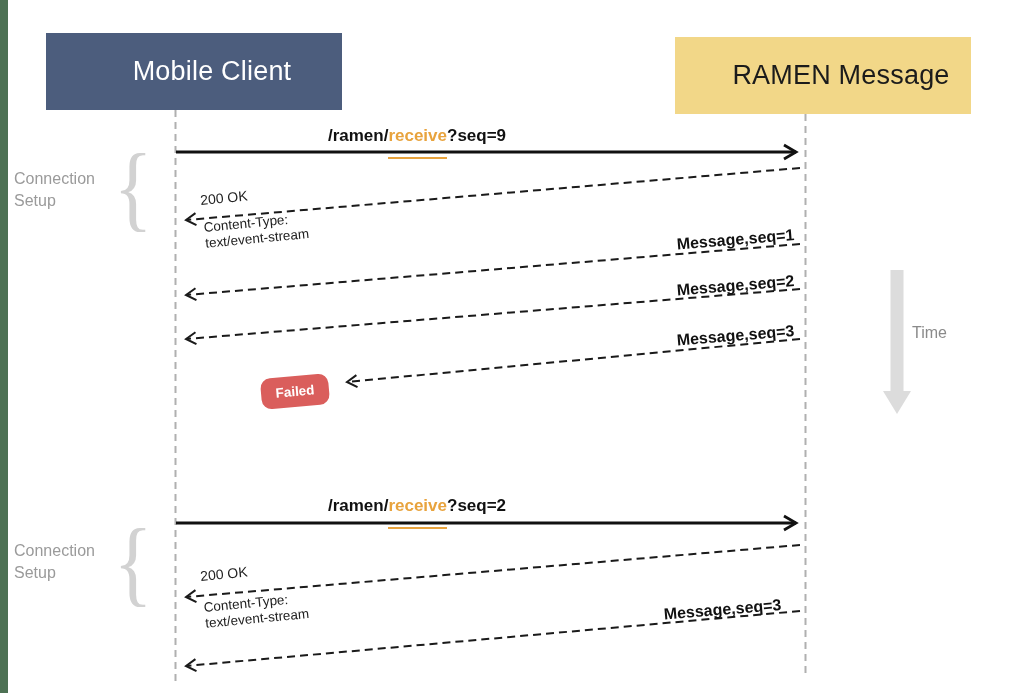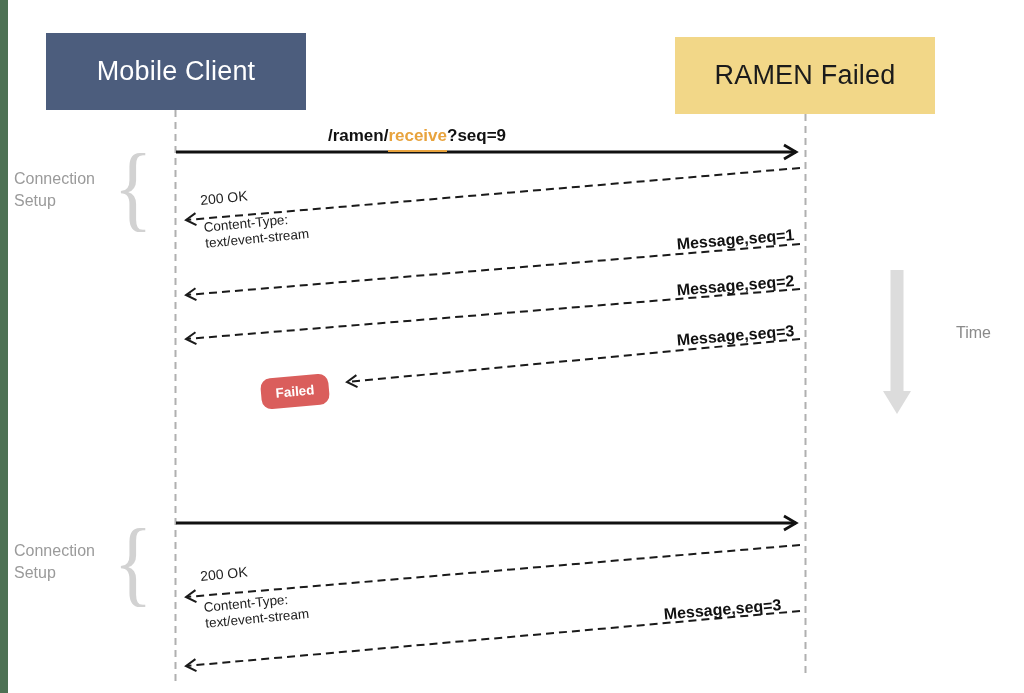--- a/index.html
+++ b/index.html
@@ -5,60 +5,60 @@
   html,body{margin:0;padding:0;background:#ffffff;}
   .canvas{
     position:relative;width:1024px;height:693px;background:#ffffff;overflow:hidden;
     font-family:"Liberation Sans",sans-serif;color:#1a1a1a;
   }
   .strip{position:absolute;left:0;top:0;width:8px;height:693px;background:#4D7154;}
   svg.layer{position:absolute;left:0;top:0;width:1024px;height:693px;}
 
   .actor{
     position:absolute;width:260px;height:77px;display:flex;align-items:center;justify-content:center;
-    font-size:27px;font-weight:500;letter-spacing:.2px;
+    font-size:27px;font-weight:500;letter-spacing:.2px;padding-left:36px;
   }
   .actor.client{left:46px;top:33px;background:#4C5D7D;color:#ffffff;}
   .actor.server{left:675px;top:37px;background:#F2D788;color:#1b1b1b;}
 
   .setup{position:absolute;width:96px;text-align:left;color:#9a9a9a;font-size:16px;line-height:22px;}
   .setup.s1{left:14px;top:168px;}
   .setup.s2{left:14px;top:540px;}
   .brace{
     position:absolute;color:#d2d2d2;font-family:"Liberation Serif",serif;
     font-size:96px;line-height:96px;font-weight:400;transform:scaleX(.85);
   }
   .brace.b1{left:110px;top:139px;}
   .brace.b2{left:110px;top:514px;}
 
   .req{position:absolute;left:317px;width:200px;text-align:center;font-size:17px;font-weight:700;color:#111;white-space:nowrap;}
   .req.r1{top:126px;}
   .req.r2{top:496px;}
-  .req .hl{color:#E8A33D;border-bottom:2px solid #E8A33D;padding-bottom:5px;}
+  .req .hl{color:#E8A33D;border-bottom:2px solid #E8A33D;padding-bottom:12px;}
 
   .status{position:absolute;font-size:14px;color:#222;transform:rotate(-5.5deg);transform-origin:left bottom;white-space:nowrap;}
   .status.st1{left:201px;top:192px;}
   .status.st2{left:201px;top:568px;}
   .ctype{position:absolute;font-size:13.5px;line-height:16px;color:#222;transform:rotate(-5.5deg);transform-origin:left top;white-space:nowrap;}
   .ctype.ct1{left:203px;top:220px;}
   .ctype.ct2{left:203px;top:600px;}
 
   .msg{position:absolute;width:160px;text-align:right;font-size:16px;font-weight:700;color:#111;
        transform:rotate(-4.6deg);transform-origin:right bottom;white-space:nowrap;}
   .msg.m1{left:635px;top:226px;}
   .msg.m2{left:635px;top:272px;}
   .msg.m3{left:635px;top:322px;}
   .msg.m4{left:622px;top:596px;}
 
   .failed{
     position:absolute;left:261px;top:376px;width:68px;height:31px;border-radius:10px;
     background:#DA5E5C;color:#ffffff;font-size:13.5px;font-weight:700;
     display:flex;align-items:center;justify-content:center;transform:rotate(-5deg);
   }
-  .time-label{position:absolute;left:912px;top:324px;font-size:16px;color:#8a8a8a;margin-left:44px;}
+  .time-label{position:absolute;left:912px;top:324px;font-size:16px;color:#8a8a8a;}
 </style>
 </head>
 <body>
 
 <div class="canvas">
 
   <div class="strip"></div>
 
   <svg class="layer" viewBox="0 0 1024 693">
     <defs>
@@ -83,21 +83,21 @@
     <line x1="800" y1="545" x2="186" y2="597" stroke="#1a1a1a" stroke-width="2" stroke-dasharray="8 5" marker-end="url(#chev)"></line>
     <line x1="800" y1="611" x2="186" y2="666" stroke="#1a1a1a" stroke-width="2" stroke-dasharray="8 5" marker-end="url(#chev)"></line>
 
     <g>
       <rect x="890.5" y="270" width="13" height="121" fill="#dcdcdc"></rect>
       <polygon points="883,391 911,391 897,414" fill="#dcdcdc"></polygon>
     </g>
   </svg>
 
   <div class="actor client">Mobile Client</div>
-  <div class="actor server">RAMEN Failed</div>
+  <div class="actor server">RAMEN Message</div>
 
   <div class="setup s1">
     <div>Connection</div>
     <div>Setup</div>
   </div>
   <div class="brace b1">{</div>
 
   <div class="setup s2">
     <div>Connection</div>
     <div>Setup</div>
@@ -111,20 +111,21 @@
     <div>Content-Type:</div>
     <div>text/event-stream</div>
   </div>
 
   <div class="msg m1">Message,seq=1</div>
   <div class="msg m2">Message,seq=2</div>
   <div class="msg m3">Message,seq=3</div>
 
   <div class="failed">Failed</div>
 
+  <div class="req r2"><span>/ramen/</span><span class="hl">receive</span><span>?seq=2</span></div>
 
   <div class="status st2">200 OK</div>
   <div class="ctype ct2">
     <div>Content-Type:</div>
     <div>text/event-stream</div>
   </div>
 
   <div class="msg m4">Message,seq=3</div>
 
   <div class="time-label">Time</div>

